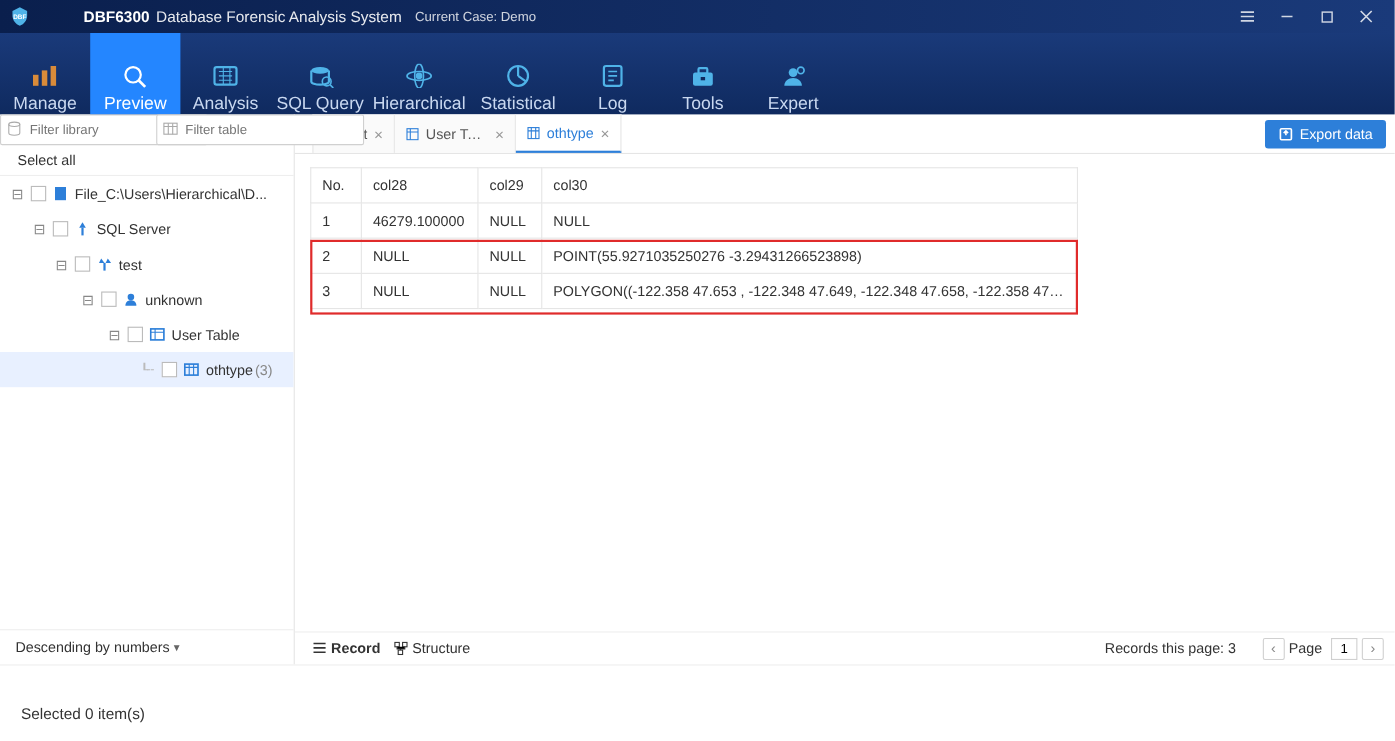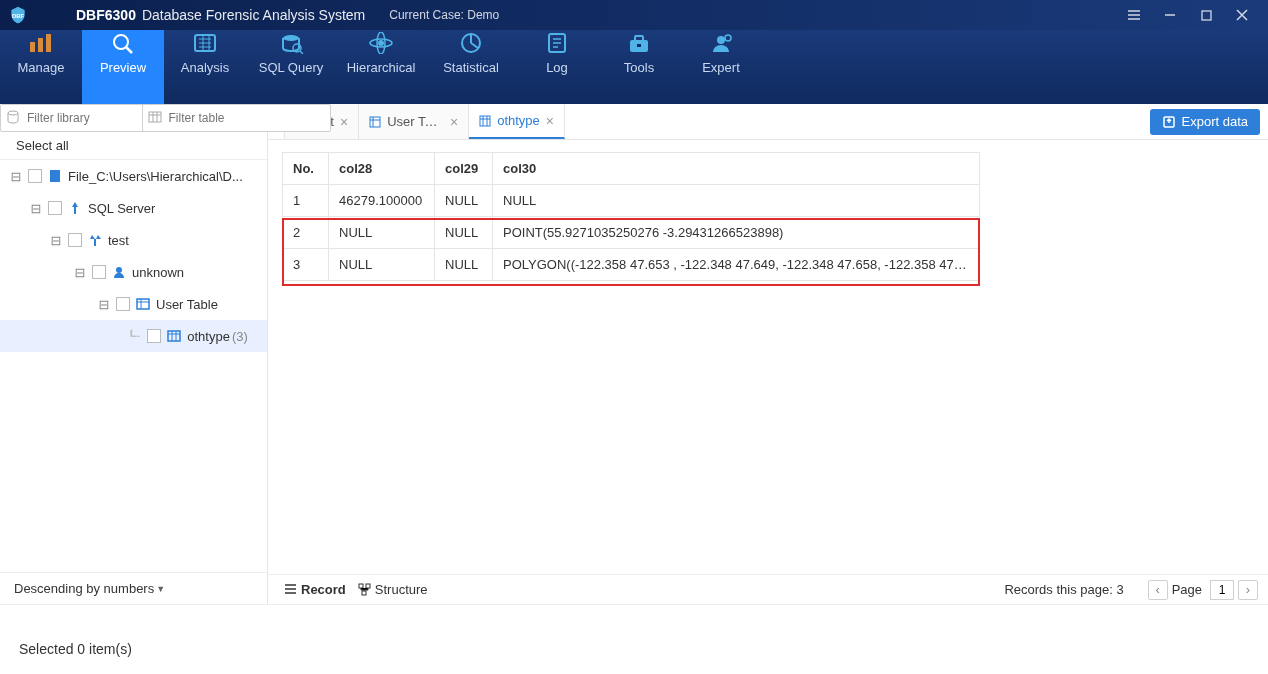--- a/index.html
+++ b/index.html
@@ -2,26 +2,26 @@
 <html><head>
 <meta charset="utf-8">
 <style>
 * { margin: 0; padding: 0; box-sizing: border-box; font-family: "Segoe UI", Arial, sans-serif; }
 body { width: 1268px; height: 674px; background: #fff; overflow: hidden; font-size: 13px; color: #333; }
 
 .titlebar { height: 30px; background: linear-gradient(to right, #0a1f4d, #1a3a7a); display: flex; align-items: center; padding: 0 8px; color: #fff; }
 .titlebar .logo { width: 20px; height: 20px; margin-right: 8px; display: flex; align-items: center; justify-content: center; }
 .titlebar .product { font-weight: 600; font-size: 14px; margin-right: 6px; margin-left: 40px; }
 .titlebar .subtitle { font-size: 14px; opacity: 0.9; margin-right: 12px; }
-.titlebar .case { font-size: 12px; opacity: 0.8; margin-left: 12px; }
+.titlebar .case { font-size: 12px; opacity: 0.8; }
 .titlebar .spacer { flex: 1; }
 .titlebar .winbtn { width: 36px; height: 30px; display: flex; align-items: center; justify-content: center; opacity: 0.8; cursor: pointer; }
 
 .toolbar { height: 74px; background: linear-gradient(to bottom, #1a3a7a, #0f2a5f); display: flex; }
-.toolbar .tbtn { width: 82px; display: flex; flex-direction: column; align-items: center; justify-content: flex-start; gap: 4px; color: #c9d8f0; font-size: 13px; cursor: pointer; position: relative; }
+.toolbar .tbtn { width: 82px; display: flex; flex-direction: column; align-items: center; justify-content: flex-end; gap: 4px; color: #c9d8f0; font-size: 16px; cursor: pointer; position: relative; }
 .toolbar .tbtn.wide { width: 90px; }
 .toolbar .tbtn.active { background: #2486ff; color: #fff; }
 .toolbar .tbtn .ticon { width: 28px; height: 26px; display: flex; align-items: center; justify-content: center; color: #4fb3e8; }
 .toolbar .tbtn.active .ticon { color: #fff; }
 
 .workarea { display: flex; height: calc(674px - 30px - 74px - 70px); }
 
 .sidebar { width: 268px; border-right: 1px solid #e5e5e5; display: flex; flex-direction: column; }
 .filters { display: flex; gap: 16px; padding: 0; }
 .filters input { flex: 1; min-width: 0; height: 28px; border: 1px solid #d0d0d0; border-radius: 2px; padding: 0 6px 0 26px; font-size: 12px; color: #666; background: #fff; }
@@ -55,21 +55,21 @@
 .tab.first { border-left: 1px solid #e5e5e5; margin-left: 16px; }
 .tab.active { background: #fff; border-bottom: 2px solid #2d7fd9; color: #2d7fd9; font-weight: 500; }
 .tab .ticon2 { color: #2d7fd9; }
 .tab .tlabel { overflow: hidden; text-overflow: ellipsis; white-space: nowrap; flex: 1; }
 .tab .tclose { color: #999; font-size: 14px; cursor: pointer; }
 .tabbar .flex { flex: 1; }
 .exportbtn { align-self: center; background: #2d7fd9; color: #fff; height: 26px; padding: 0 12px; border-radius: 3px; display: flex; align-items: center; gap: 6px; font-size: 13px; cursor: pointer; }
 
 .grid-wrap { flex: 1; padding: 12px 14px 6px 14px; overflow: auto; }
 .grid { border: 1px solid #e5e5e5; border-collapse: collapse; width: 698px; background: #fff; font-size: 13px; }
-.grid th { text-align: left; font-weight: 700; padding: 8px 10px; border: 1px solid #e5e5e5; background: #fff; }
+.grid th { text-align: left; font-weight: 400; padding: 8px 10px; border: 1px solid #e5e5e5; background: #fff; }
 .grid td { padding: 8px 10px; border: 1px solid #e5e5e5; color: #333; white-space: nowrap; max-width: 480px; overflow: hidden; text-overflow: ellipsis;}
 .grid tr.hl td { outline: 0; }
 .hl-box { position: relative; }
 .red-outline { position: absolute; border: 2px solid #e02b2b; pointer-events: none; }
 
 .statusbar { height: 30px; border-top: 1px solid #eee; display: flex; align-items: center; padding: 0 10px; font-size: 13px; color: #333; }
 .statusbar .viewbtn { display: flex; align-items: center; gap: 4px; padding: 0 6px; cursor: pointer; }
 .statusbar .viewbtn.active { font-weight: 600; }
 .statusbar .flex { flex: 1; }
 .statusbar .pagebox { border: 1px solid #d0d0d0; width: 24px; height: 20px; text-align: center; margin: 0 4px; font-size: 12px; }

